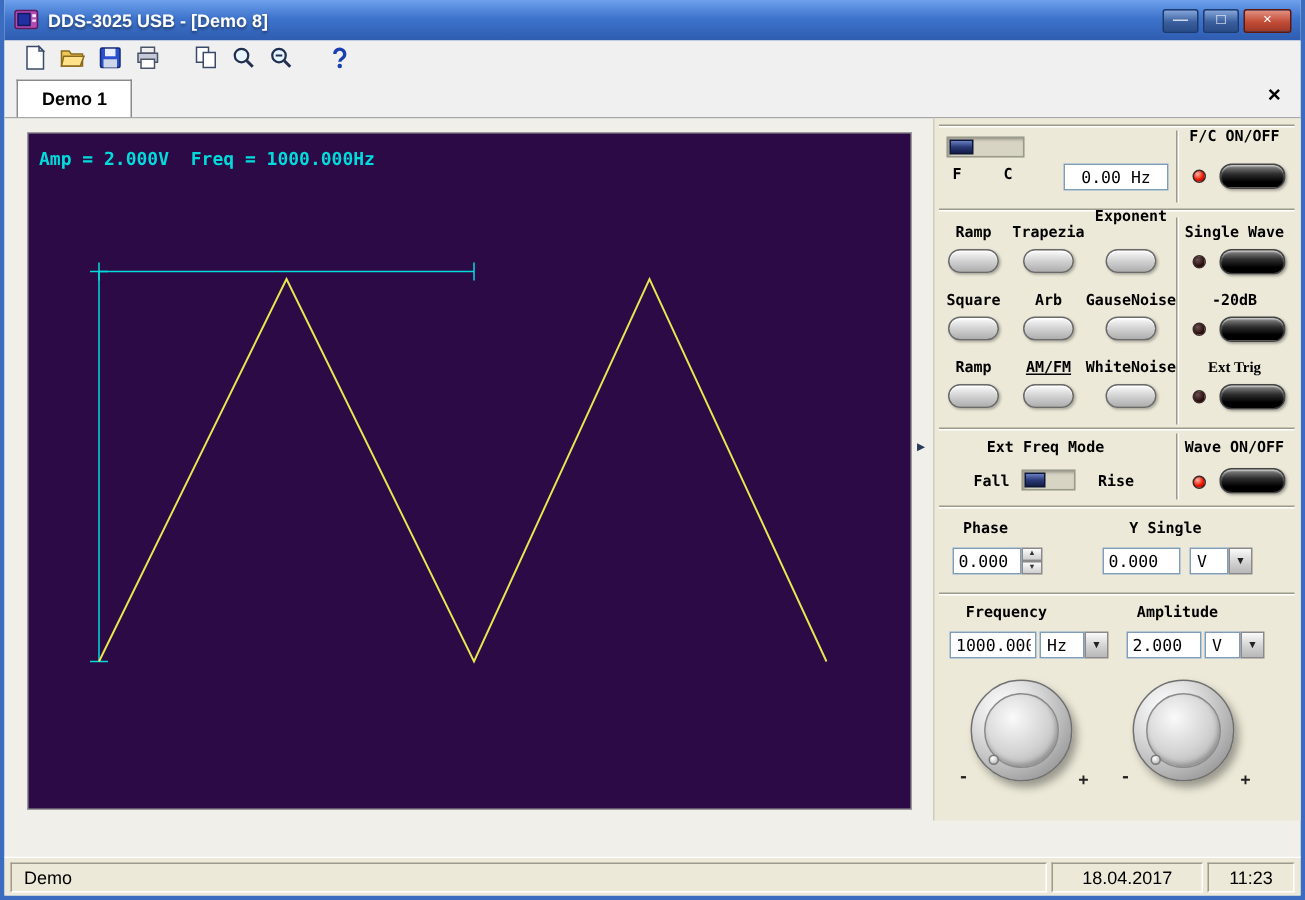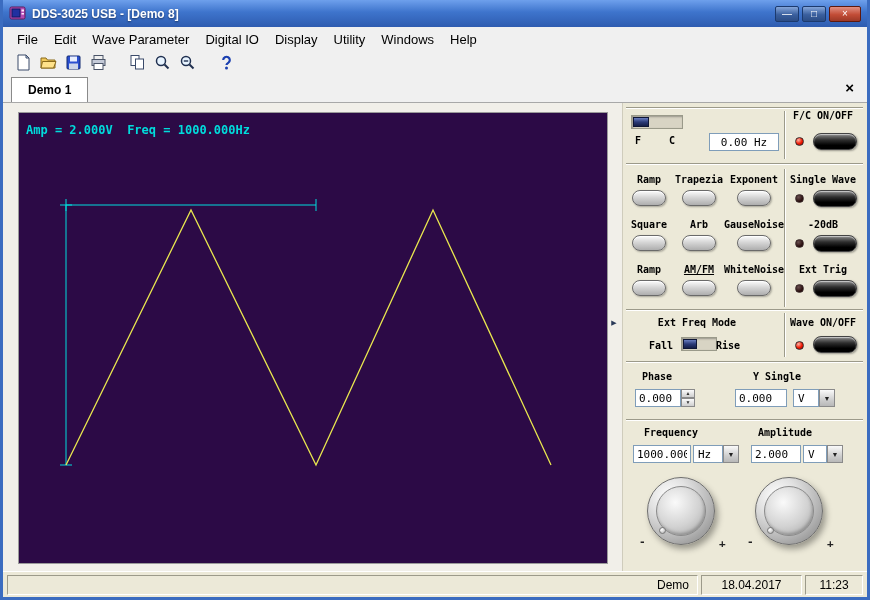--- a/index.html
+++ b/index.html
@@ -92,21 +92,21 @@
                background: radial-gradient(circle at 38% 32%, #fafafa, #d2d2d2 55%, #a0a0a0);
                border: 1px solid #8a8a8a; box-shadow: inset -1px -2px 3px rgba(0,0,0,.22); }
   .knob-dot { position: absolute; left: 11px; bottom: 10px; width: 7px; height: 7px; border-radius: 50%;
               background: radial-gradient(circle at 35% 30%, #ffffff, #cfcfcf 60%, #9a9a9a); border: 1px solid #777; }
   .knob-sign { position: absolute; font: bold 11px "DejaVu Sans Mono", monospace; color: #222; }
 
   
   .statusbar { height: 26px; flex: 0 0 26px; background: #ece9d8; border-top: 1px solid #ffffff;
                display: flex; align-items: center; gap: 3px; padding: 3px 4px; }
   .status-cell { height: 20px; border: 1px solid; border-color: #9c9a8a #ffffff #ffffff #9c9a8a;
-                 font-size: 12px; padding: 2px 8px; color: #000; text-align: right; }
+                 font-size: 12px; padding: 2px 8px; color: #000; }
   .status-cell.grow { flex: 1; }
   .status-cell.date { width: 101px; text-align: center; }
   .status-cell.time { width: 58px; text-align: center; }
 </style>
 </head>
 <body>
 
 <div class="window">
 
   <div class="titlebar">
@@ -119,30 +119,20 @@
       </svg>
     </span>
     <span class="title">DDS-3025 USB - [Demo 8]</span>
     <span class="win-controls">
       <button class="win-btn">—</button>
       <button class="win-btn">□</button>
       <button class="win-btn close">×</button>
     </span>
   </div>
 
-  <div class="menubar">
-    <span class="menu-item">File</span>
-    <span class="menu-item">Edit</span>
-    <span class="menu-item">Wave Parameter</span>
-    <span class="menu-item">Digital IO</span>
-    <span class="menu-item">Display</span>
-    <span class="menu-item">Utility</span>
-    <span class="menu-item">Windows</span>
-    <span class="menu-item">Help</span>
-  </div>
 
   <div class="toolbar">
     <button class="tool">
       <span>
         <svg width="17" height="17" viewBox="0 0 17 17">
           <path d="M3 1 h8 l3 3 v12 H3 z" fill="#ffffff" stroke="#3a4a6a"></path>
           <path d="M11 1 l3 3 h-3 z" fill="#cfe0f0" stroke="#3a4a6a"></path>
         </svg>
       </span>
     </button>
@@ -245,58 +235,58 @@
       <input class="field" readonly="" style="left: 86px; top: 30px; width: 70px; text-align: center;" value="0.00 Hz">
       <div class="plabel" style="left:158px;top:7px;width:84px;">F/C ON/OFF</div>
       <div class="led red" style="left:172px;top:34px;"></div>
       <button class="btn-dark" style="left:190px;top:30px;"></button>
 
       <div class="vr" style="left:161px;top:8px;height:48px;"></div>
       <div class="hr" style="top:60px;"></div>
 
       <div class="plabel" style="left:1px;top:71px;width:50px;">Ramp</div>
       <div class="plabel" style="left:51px;top:71px;width:50px;">Trapezia</div>
-      <div class="plabel" style="left:100px;top:71px;width:62px;">Exponent</div>
+      <div class="plabel" style="left:100px;top:60px;width:62px;">Exponent</div>
       <div class="plabel" style="left:158px;top:71px;width:84px;">Single Wave</div>
       <button class="btn-gray" style="left:9px;top:87px;"></button>
       <button class="btn-gray" style="left:59px;top:87px;"></button>
       <button class="btn-gray" style="left:114px;top:87px;"></button>
       <div class="led dark" style="left:172px;top:91px;"></div>
       <button class="btn-dark" style="left:190px;top:87px;"></button>
 
       <div class="plabel" style="left:1px;top:116px;width:50px;">Square</div>
       <div class="plabel" style="left:51px;top:116px;width:50px;">Arb</div>
       <div class="plabel" style="left:100px;top:116px;width:62px;">GauseNoise</div>
       <div class="plabel" style="left:158px;top:116px;width:84px;">-20dB</div>
       <button class="btn-gray" style="left:9px;top:132px;"></button>
       <button class="btn-gray" style="left:59px;top:132px;"></button>
       <button class="btn-gray" style="left:114px;top:132px;"></button>
       <div class="led dark" style="left:172px;top:136px;"></div>
       <button class="btn-dark" style="left:190px;top:132px;"></button>
 
       <div class="plabel" style="left:1px;top:161px;width:50px;">Ramp</div>
       <div class="plabel" style="left:51px;top:161px;width:50px;text-decoration:underline;">AM/FM</div>
       <div class="plabel" style="left:100px;top:161px;width:62px;">WhiteNoise</div>
-      <div class="plabel" style="left:158px;top:161px;width:84px;">Ext Trig</div>
+      <div class="plabel" style="left:158px;top:161px;width:84px;font-family:Liberation Serif, serif;">Ext Trig</div>
       <button class="btn-gray" style="left:9px;top:177px;"></button>
       <button class="btn-gray" style="left:59px;top:177px;"></button>
       <button class="btn-gray" style="left:114px;top:177px;"></button>
       <div class="led dark" style="left:172px;top:181px;"></div>
       <button class="btn-dark" style="left:190px;top:177px;"></button>
 
       <div class="vr" style="left:161px;top:66px;height:138px;"></div>
       <div class="hr" style="top:206px;"></div>
 
       <div class="plabel" style="left:4px;top:214px;width:140px;">Ext Freq Mode</div>
       <div class="plabel" style="left:158px;top:214px;width:84px;">Wave ON/OFF</div>
       <div class="plabel" style="left:22px;top:237px;width:32px;">Fall</div>
       <div class="slider" style="left:58px;top:234px;width:36px;height:14px;">
         <div class="handle" style="left:1px;width:14px;"></div>
       </div>
-      <div class="plabel" style="left:88px;top:237px;width:34px;">Rise</div>
+      <div class="plabel" style="left:104px;top:237px;width:34px;">Rise</div>
       <div class="led red" style="left:172px;top:238px;"></div>
       <button class="btn-dark" style="left:190px;top:233px;"></button>
 
       <div class="vr" style="left:161px;top:210px;height:44px;"></div>
       <div class="hr" style="top:258px;"></div>
 
       <div class="plabel" style="left:12px;top:268px;width:44px;">Phase</div>
       <div class="plabel" style="left:124px;top:268px;width:60px;">Y Single</div>
       <input class="field" readonly="" style="left: 12px; top: 286px; width: 46px;" value="0.000">
       <button class="spin-btn" style="left:58px;top:286px;">▲</button>

